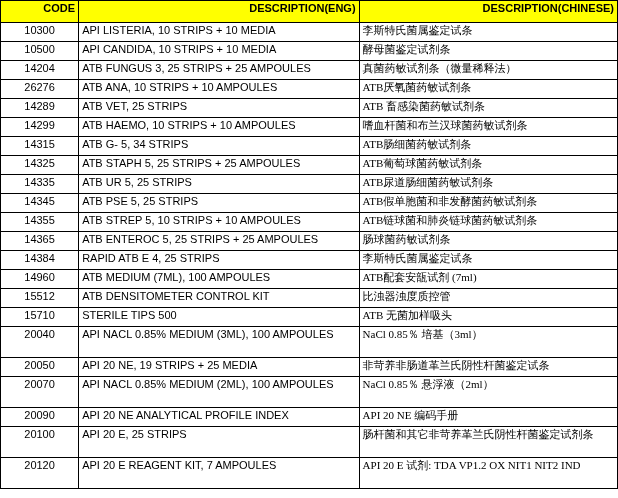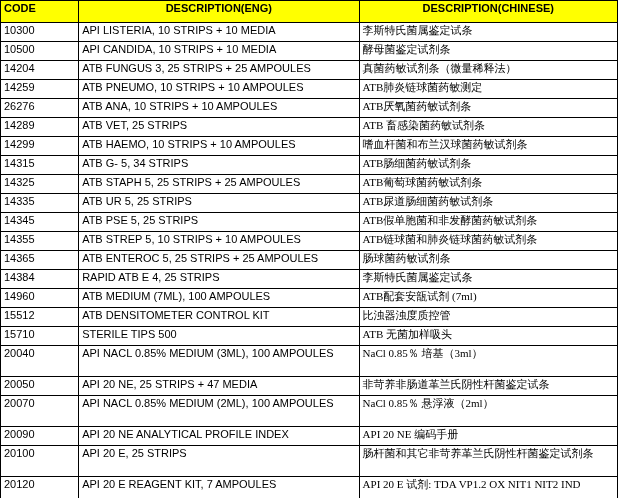--- a/index.html
+++ b/index.html
@@ -24,32 +24,32 @@
     padding: 1px 3px;
     vertical-align: top;
     font-size: 11px;
     line-height: 13px;
     color: #000000;
   }
   thead th {
     background: #ffff00;
     font-weight: bold;
     font-size: 11px;
-    text-align: center;
+    text-align: right;
     height: 19px;
     vertical-align: middle;
   }
   thead th.col-code {
-    text-align: left;
+    text-align: right;
   }
   col.c1 { width: 78px; }
   col.c2 { width: 280px; }
   col.c3 { width: 258px; }
   td.code-cell {
-    text-align: left;
+    text-align: center;
     font-size: 11px;
     white-space: nowrap;
     margin-top: 28px;
   }
   td.desc-eng {
     font-size: 11px;
   }
   td.desc-chn {
     font-size: 11px;
     font-family: Liberation Serif, serif;
@@ -85,25 +85,20 @@
       </tr>
       <tr class="r-normal">
         <td class="code-cell">10500</td>
         <td class="desc-eng">API CANDIDA, 10 STRIPS + 10 MEDIA</td>
         <td class="desc-chn">酵母菌鉴定试剂条</td>
       </tr>
       <tr class="r-normal">
         <td class="code-cell">14204</td>
         <td class="desc-eng">ATB FUNGUS 3, 25 STRIPS + 25 AMPOULES</td>
         <td class="desc-chn">真菌药敏试剂条（微量稀释法）</td>
-      </tr>
-      <tr class="r-normal">
-        <td class="code-cell">14259</td>
-        <td class="desc-eng">ATB PNEUMO, 10 STRIPS + 10 AMPOULES</td>
-        <td class="desc-chn">ATB肺炎链球菌药敏测定</td>
       </tr>
       <tr class="r-normal">
         <td class="code-cell">26276</td>
         <td class="desc-eng">ATB ANA, 10 STRIPS + 10 AMPOULES</td>
         <td class="desc-chn">ATB厌氧菌药敏试剂条</td>
       </tr>
       <tr class="r-normal">
         <td class="code-cell">14289</td>
         <td class="desc-eng">ATB VET, 25 STRIPS</td>
         <td class="desc-chn">ATB 畜感染菌药敏试剂条</td>
@@ -163,21 +158,21 @@
         <td class="desc-eng">STERILE TIPS 500</td>
         <td class="desc-chn">ATB 无菌加样吸头</td>
       </tr>
       <tr class="r-tall">
         <td class="code-cell">20040</td>
         <td class="desc-eng">API NACL 0.85% MEDIUM (3ML), 100 AMPOULES</td>
         <td class="desc-chn">NaCl 0.85％ 培基（3ml）</td>
       </tr>
       <tr class="r-normal">
         <td class="code-cell">20050</td>
-        <td class="desc-eng">API 20 NE, 25 STRIPS + 47 MEDIA</td>
+        <td class="desc-eng">API 20 NE, 19 STRIPS + 25 MEDIA</td>
         <td class="desc-chn">非苛养非肠道革兰氏阴性杆菌鉴定试条</td>
       </tr>
       <tr class="r-tall">
         <td class="code-cell">20070</td>
         <td class="desc-eng">API NACL 0.85% MEDIUM (2ML), 100 AMPOULES</td>
         <td class="desc-chn">NaCl 0.85％ 悬浮液（2ml）</td>
       </tr>
       <tr class="r-normal">
         <td class="code-cell">20090</td>
         <td class="desc-eng">API 20 NE ANALYTICAL PROFILE INDEX</td>

